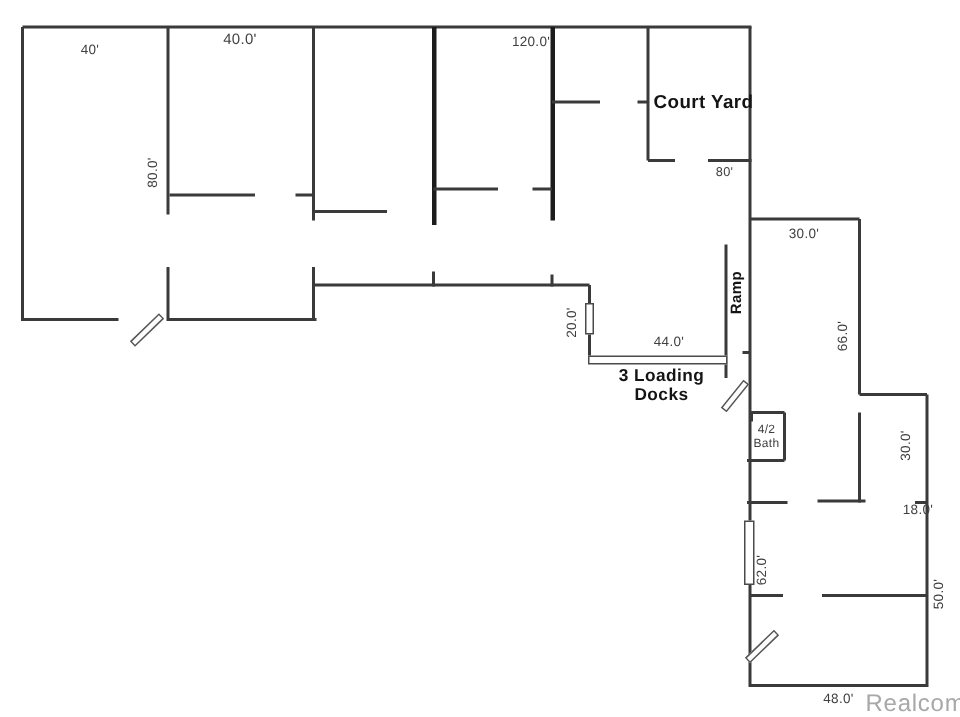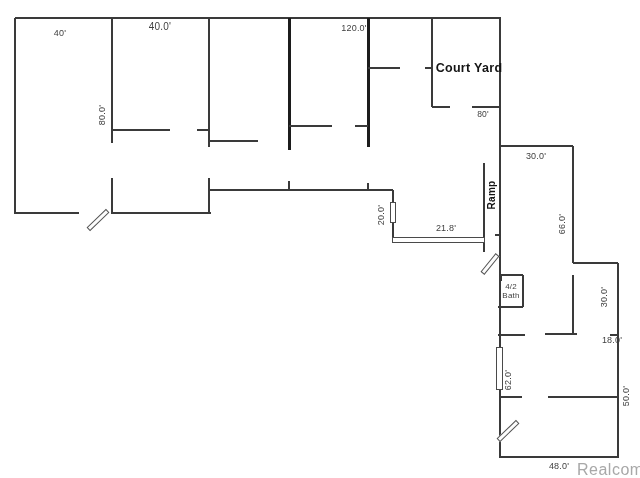--- a/index.html
+++ b/index.html
@@ -78,21 +78,23 @@
     <div class="lbl" style="left: 60px; top: 33px; font-size: 9px; transform: translate(-50%, -50%);">40'</div>
     <div class="lbl" style="left: 160px; top: 27px; font-size: 10px; transform: translate(-50%, -50%);">40.0'</div>
     <div class="lbl" style="left: 354px; top: 28px; font-size: 9px; transform: translate(-50%, -50%);">120.0'</div>
     <div class="lbl bold" style="left: 469px; top: 68px; font-size: 12.5px; transform: translate(-50%, -50%);">Court Yard</div>
     <div class="lbl" style="left: 483px; top: 115px; font-size: 8.5px; transform: translate(-50%, -50%);">80'</div>
     <div class="lbl" style="left: 536px; top: 156px; font-size: 9px; transform: translate(-50%, -50%);">30.0'</div>
     <div class="lbl bold" style="left: 492px; top: 195px; font-size: 10px; transform: translate(-50%, -50%) rotate(-90deg);">Ramp</div>
     <div class="lbl" style="left: 562px; top: 224px; font-size: 9px; transform: translate(-50%, -50%) rotate(-90deg);">66.0'</div>
     <div class="lbl" style="left: 102px; top: 115px; font-size: 9px; transform: translate(-50%, -50%) rotate(-90deg);">80.0'</div>
     <div class="lbl" style="left: 381px; top: 215px; font-size: 9px; transform: translate(-50%, -50%) rotate(-90deg);">20.0'</div>
-    <div class="lbl" style="left: 446px; top: 228px; font-size: 9px; transform: translate(-50%, -50%);">21.8'</div>
+    <div class="lbl" style="left: 446px; top: 228px; font-size: 9px; transform: translate(-50%, -50%);">44.0'</div>
+    <div class="lbl bold" style="left: 441px; top: 258px; font-size: 11.5px; transform: translate(-50%, -50%);">3 Loading
+Docks</div>
     <div class="lbl" style="left: 511px; top: 291px; font-size: 8px; transform: translate(-50%, -50%);">4/2
 Bath</div>
     <div class="lbl" style="left: 604px; top: 297px; font-size: 9px; transform: translate(-50%, -50%) rotate(-90deg);">30.0'</div>
     <div class="lbl" style="left: 594px; top: 340px; font-size: 9px; transform: translate(-50%, -50%); margin-left: 18px;">18.0'</div>
     <div class="lbl" style="left: 508px; top: 380px; font-size: 9px; transform: translate(-50%, -50%) rotate(-90deg);">62.0'</div>
     <div class="lbl" style="left: 626px; top: 396px; font-size: 9px; transform: translate(-50%, -50%) rotate(-90deg);">50.0'</div>
     <div class="lbl" style="left: 559px; top: 466px; font-size: 9px; transform: translate(-50%, -50%);">48.0'</div>
   </div>
 
 </body></html>

